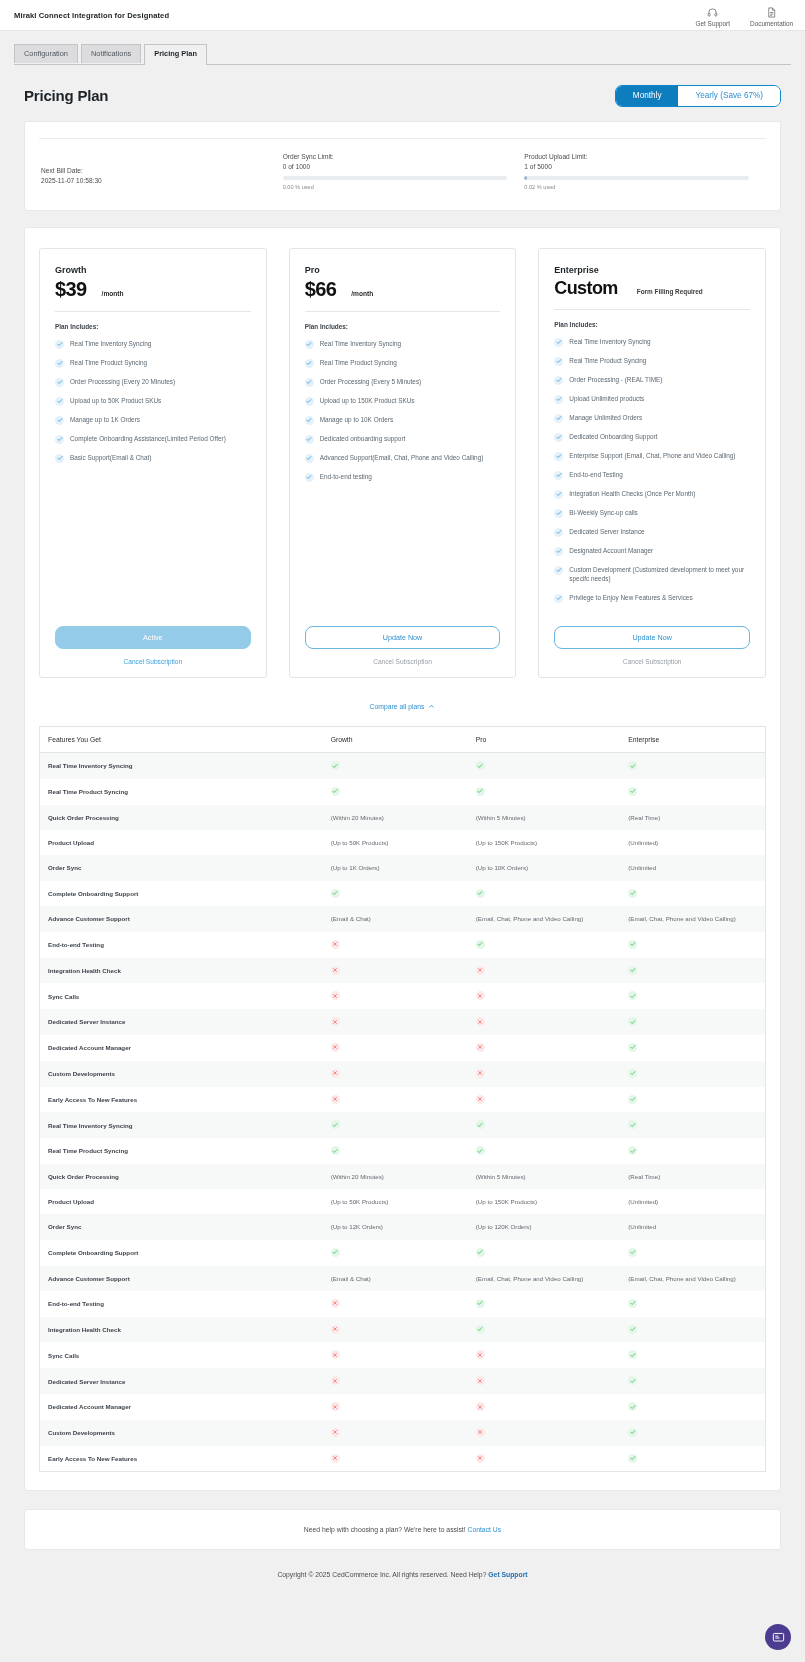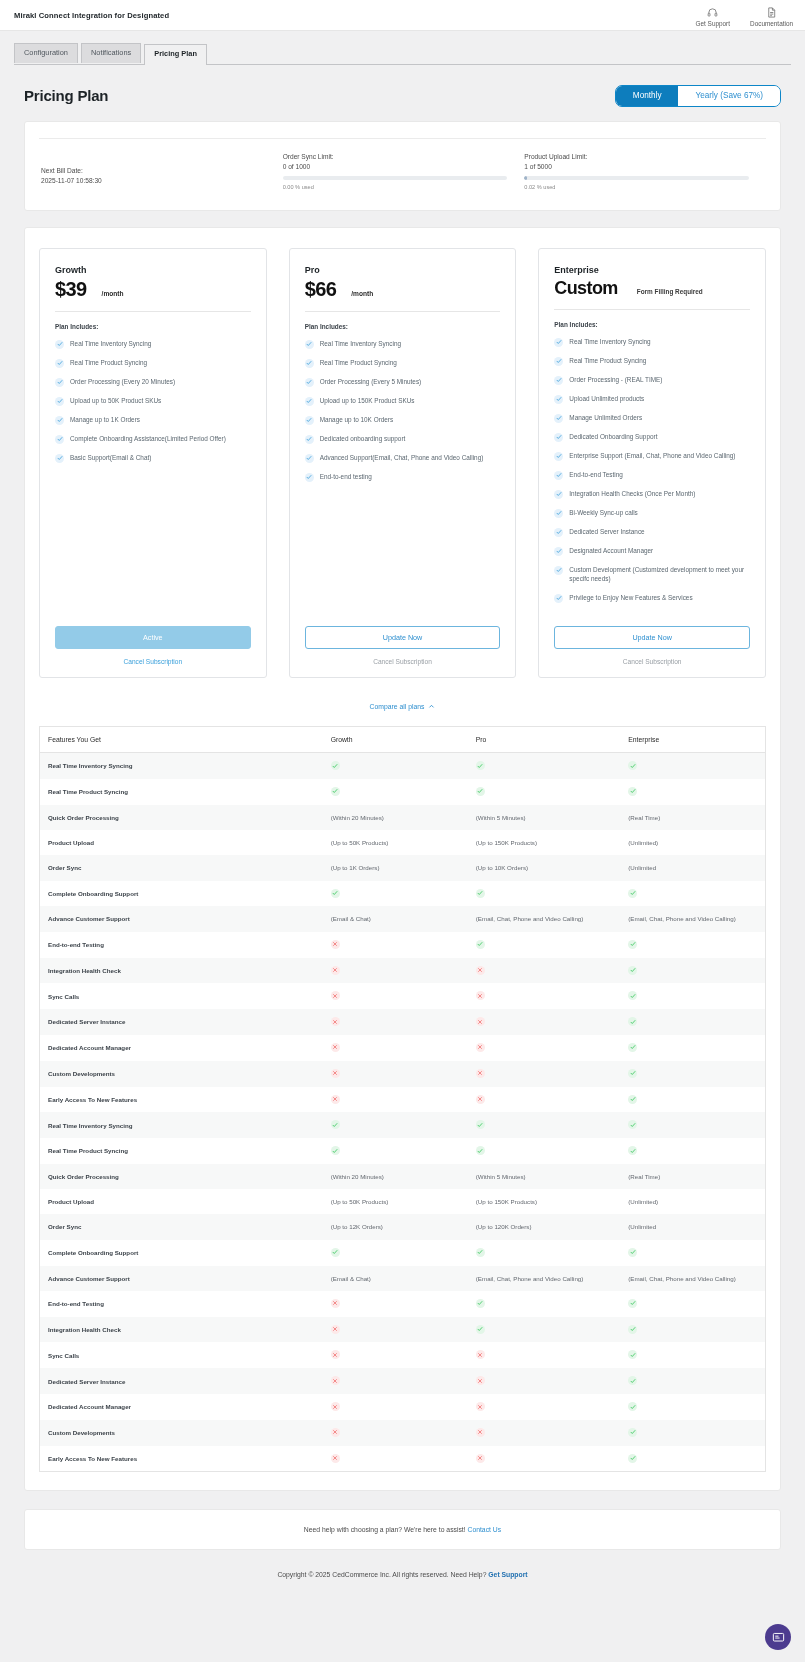--- a/index.html
+++ b/index.html
@@ -21,21 +21,21 @@
     position: relative;
   }
   .topbar-title { font-size: 7.6px; font-weight: bold; color: #1d2327; letter-spacing: .1px; }
   .topbar-actions { margin-left: auto; display: flex; gap: 20px; align-items: flex-start; padding-top: 2px;}
   .topbar-action { display: flex; flex-direction: column; align-items: center; gap: 1px; cursor: pointer; }
   .topbar-action .ico { height: 13px; display: flex; align-items: center; justify-content: center; }
   .topbar-action .lbl { font-size: 6.4px; color: #5a5a5a; }
 
   
   .tabs-wrap { padding: 12px 14px 0 14px; background: #f0f0f1; }
-  .tabs { display: flex; align-items: flex-start; border-bottom: 1px solid #c3c4c7; }
+  .tabs { display: flex; align-items: center; border-bottom: 1px solid #c3c4c7; }
   .tab {
     font-size: 7.4px; padding: 5px 9px 5px 9px; background: #dcdcde;
     border: 1px solid #c3c4c7; border-bottom: none; color: #50575e;
     margin-right: 3px; cursor: pointer; line-height: 1.2;
   }
   .tab.active { background: #f0f0f1; color: #1d2327; font-weight: bold; position: relative; top: 1px; padding-bottom: 6px;}
 
   
   .page-head {
     display: flex; align-items: center; justify-content: space-between;
@@ -83,21 +83,21 @@
   .feat-list { list-style: none; flex: 1 1 auto; }
   .feat { display: flex; gap: 6px; margin-bottom: 9.5px; align-items: flex-start; }
   .feat .tick {
     width: 9px; height: 9px; border-radius: 50%; background: #e4f1fb; flex: 0 0 9px;
     display: flex; align-items: center; justify-content: center; margin-top: .5px;
   }
   .feat .tick svg { width: 6px; height: 6px; }
   .feat .txt { font-size: 6.4px; color: #5b6770; line-height: 1.45; }
   .plan-cta {
     margin-top: 14px; text-align: center; font-size: 7.2px; padding: 6px 4px;
-    border-radius: 3px; cursor: pointer;
+    border-radius: 8px; cursor: pointer;
   }
   .plan-cta.active-btn { background: #93cbe8; color: #fff; border: 1px solid #93cbe8;}
   .plan-cta.outline { background: #fff; color: #2e8fcf; border: 1px solid #6cb5de; }
   .plan-cancel { text-align: center; font-size: 6.6px; margin-top: 9px; cursor: pointer; }
   .plan-cancel.link { color: #3ba0db; }
   .plan-cancel.muted { color: #9aa0a6; }
 
   
   .compare-row { text-align: center; padding: 17px 0 13px 0; }
   .compare-link { font-size: 6.8px; color: #2e8fcf; cursor: pointer; display: inline-flex; align-items: center; gap: 4px;}

